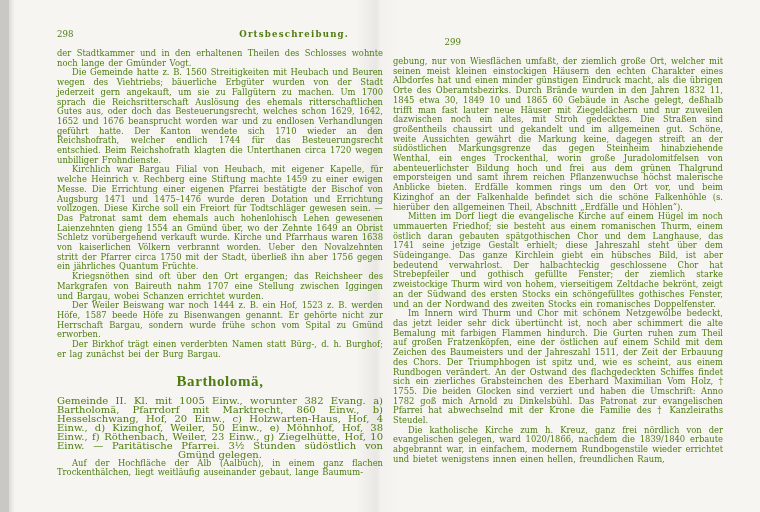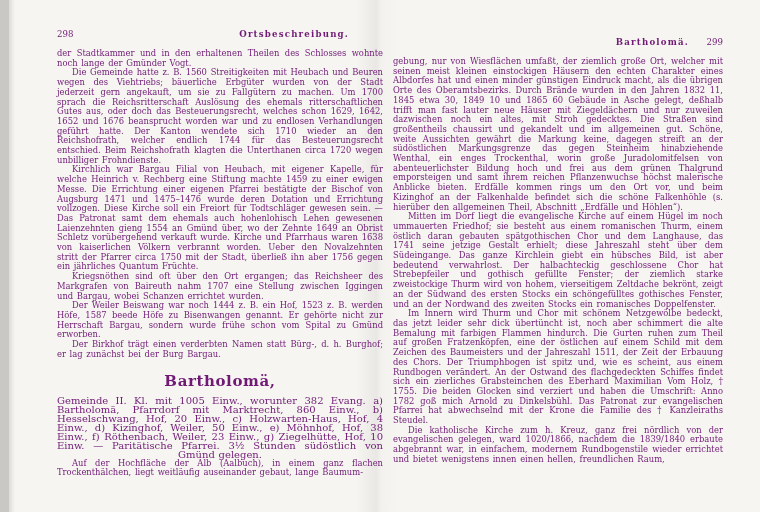--- a/index.html
+++ b/index.html
@@ -1,38 +1,38 @@
 <!DOCTYPE html>
 <html><head>
 <meta charset="utf-8">
 <style>
   html,body{margin:0;padding:0;background:#e9e8e5;}
   .scan{
     position:relative;width:760px;height:512px;overflow:hidden;
-    background:#f6f5f2;color:#701a75;
+    background:#f6f5f2;color:#4d7c0f;
     font-family:"DejaVu Serif","Liberation Serif",serif;
   }
   .edge-strip{position:absolute;left:0;top:0;width:9px;height:512px;background:#c9c8c5;}
   .edge-strip-soft{position:absolute;left:9px;top:0;width:6px;height:512px;
     background:linear-gradient(90deg,rgba(0,0,0,.10),rgba(0,0,0,0));}
   .gutter{position:absolute;left:356px;top:0;width:42px;height:512px;
     background:linear-gradient(90deg,rgba(0,0,0,0) 0%,rgba(0,0,0,.055) 48%,rgba(0,0,0,.015) 60%,rgba(0,0,0,0) 100%);}
   .page{position:absolute;top:0;}
   .page-left{left:57px;width:326px;}
   .page-right{left:393px;width:330px;}
   .pagehead{display:flex;align-items:baseline;margin-top:25px;font-size:8.6px;line-height:10px;}
   .pagehead .num{width:34px;}
   .pagehead .num.r{text-align:right;margin-top:12px;}
   .pagehead .run{flex:1;text-align:right;letter-spacing:1.2px;font-weight:bold;}
   .bodytext{margin-top:10px;font-size:8.4px;line-height:9.7px;text-align:justify;
     word-spacing:1px;}
   .bodytext p{margin:0;text-indent:15px;}
   .bodytext p.noindent{text-indent:0;}
   .chapter-heading{margin:13px 0 7px 0;text-align:center;font-size:15px;line-height:16px;
-    font-weight:bold;letter-spacing:.6px;}
+    font-weight:bold;letter-spacing:.6px;font-family:Liberation Serif, serif;}
   .smallprint{font-size:10px;line-height:9px;text-align:justify;text-align-last:center;
     text-indent:0 !important;word-spacing:.6px;}
   .opening{margin-top:9px;}
 </style>
 </head>
 <body>
 
 <div class="scan">
   <div class="edge-strip"></div>
   <div class="edge-strip-soft"></div>
@@ -53,21 +53,20 @@
       <p>Der Birkhof trägt einen verderbten Namen statt Bürg-, d. h. Burghof; er lag zunächst bei der Burg Bargau.</p>
       <h2 class="chapter-heading">Bartholomä,</h2>
       <p class="smallprint">Gemeinde II. Kl. mit 1005 Einw., worunter 382 Evang. a) Bartholomä, Pfarrdorf mit Marktrecht, 860 Einw., b) Hesselschwang, Hof, 20 Einw., c) Holzwarten-Haus, Hof, 4 Einw., d) Kizinghof, Weiler, 50 Einw., e) Möhnhof, Hof, 38 Einw., f) Röthenbach, Weiler, 23 Einw., g) Ziegelhütte, Hof, 10 Einw. — Paritätische Pfarrei. 3½ Stunden südöstlich von Gmünd gelegen.</p>
       <p class="opening">Auf der Hochfläche der Alb (Aalbuch), in einem ganz flachen Trockenthälchen, liegt weitläufig auseinander gebaut, lange Baumum-</p>
     </div>
   </section>
 
   <section class="page page-right">
     <header class="pagehead">
       <span class="num"></span>
-      <span class="run">Bartholomä.</span>
       <span class="num r">299</span>
     </header>
     <div class="bodytext">
       <p class="noindent">gebung, nur von Wiesflächen umfaßt, der ziemlich große Ort, welcher mit seinen meist kleinen einstockigen Häusern den echten Charakter eines Albdorfes hat und einen minder günstigen Eindruck macht, als die übrigen Orte des Oberamtsbezirks. Durch Brände wurden in den Jahren 1832 11, 1845 etwa 30, 1849 10 und 1865 60 Gebäude in Asche gelegt, deßhalb trifft man fast lauter neue Häuser mit Ziegeldächern und nur zuweilen dazwischen noch ein altes, mit Stroh gedecktes. Die Straßen sind großentheils chaussirt und gekandelt und im allgemeinen gut. Schöne, weite Aussichten gewährt die Markung keine, dagegen streift an der südöstlichen Markungsgrenze das gegen Steinheim hinabziehende Wenthal, ein enges Trockenthal, worin große Juradolomitfelsen von abenteuerlichster Bildung hoch und frei aus dem grünen Thalgrund emporsteigen und samt ihrem reichen Pflanzenwuchse höchst malerische Anblicke bieten. Erdfälle kommen rings um den Ort vor, und beim Kizinghof an der Falkenhalde befindet sich die schöne Falkenhöhle (s. hierüber den allgemeinen Theil, Abschnitt „Erdfälle und Höhlen“).</p>
       <p>Mitten im Dorf liegt die evangelische Kirche auf einem Hügel im noch ummauerten Friedhof; sie besteht aus einem romanischen Thurm, einem östlich daran gebauten spätgothischen Chor und dem Langhause, das 1741 seine jetzige Gestalt erhielt; diese Jahreszahl steht über dem Südeingange. Das ganze Kirchlein giebt ein hübsches Bild, ist aber bedeutend verwahrlost. Der halbachteckig geschlossene Chor hat Strebepfeiler und gothisch gefüllte Fenster; der ziemlich starke zweistockige Thurm wird von hohem, vierseitigem Zeltdache bekrönt, zeigt an der Südwand des ersten Stocks ein schöngefülltes gothisches Fenster, und an der Nordwand des zweiten Stocks ein romanisches Doppelfenster.</p>
       <p>Im Innern wird Thurm und Chor mit schönem Netzgewölbe bedeckt, das jetzt leider sehr dick übertüncht ist, noch aber schimmert die alte Bemalung mit farbigen Flammen hindurch. Die Gurten ruhen zum Theil auf großen Fratzenköpfen, eine der östlichen auf einem Schild mit dem Zeichen des Baumeisters und der Jahreszahl 1511, der Zeit der Erbauung des Chors. Der Triumphbogen ist spitz und, wie es scheint, aus einem Rundbogen verändert. An der Ostwand des flachgedeckten Schiffes findet sich ein zierliches Grabsteinchen des Eberhard Maximilian Vom Holz, † 1755. Die beiden Glocken sind verziert und haben die Umschrift: Anno 1782 goß mich Arnold zu Dinkelsbühl. Das Patronat zur evangelischen Pfarrei hat abwechselnd mit der Krone die Familie des † Kanzleiraths Steudel.</p>
       <p>Die katholische Kirche zum h. Kreuz, ganz frei nördlich von der evangelischen gelegen, ward 1020/1866, nachdem die 1839/1840 erbaute abgebrannt war, in einfachem, modernem Rundbogenstile wieder errichtet und bietet wenigstens innen einen hellen, freundlichen Raum,</p>
     </div>
   </section>
 </div>

